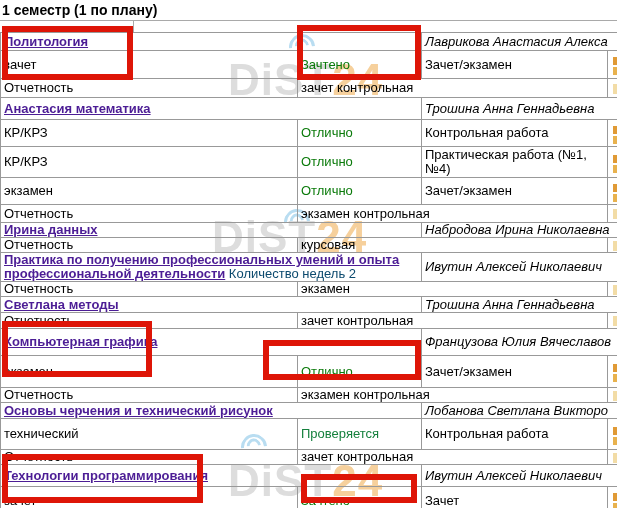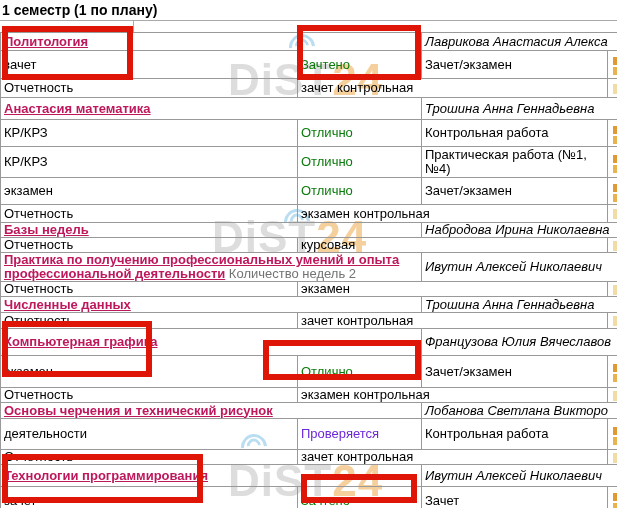--- a/index.html
+++ b/index.html
@@ -26,27 +26,27 @@
 
   
   #blocks{position:absolute;left:0;top:32px;z-index:2;}
   table.blk{border-collapse:collapse;table-layout:fixed;width:620px;margin-top:-1px;}
   table.blk:first-child{margin-top:0;}
   table.blk td{
     border:1px solid #999;font-size:13px;line-height:14px;vertical-align:middle;
     padding:0 0 0 3px;overflow:hidden;background:transparent;
   }
   td.coursecell{white-space:normal;}
-  a.course-link{color:#be185d;font-weight:bold;text-decoration:underline;cursor:pointer;}
-  .suffix{color:#737373;font-weight:normal;}
+  a.course-link{color:#4c1d95;font-weight:bold;text-decoration:underline;cursor:pointer;}
+  .suffix{color:#0c4a6e;font-weight:normal;}
   td.teachercell{font-style:italic;white-space:nowrap;padding-left:4px;}
   td.ctrl{padding-left:4px;}
   td.grade{padding-left:6px;}
   td.grade.green{color:#0a7a0a;}
-  td.grade.blue{color:#6d28d9;}
+  td.grade.blue{color:#15803d;}
   td.gtype{padding-left:4px;white-space:normal;margin-top:26px;}
   td.replabel{padding-left:3px;}
   td.repvalue{padding-left:5px;}
   td.sliver{padding:0;}
   td.sliver.orange::before{content:"";display:block;width:5px;height:8px;margin:3px 0 2px 2px;background:#e09a35;}
   td.sliver.orange::after{content:"";display:block;width:5px;height:8px;margin:0 0 0 2px;background:#e8b24e;}
   td.sliver.pale::before{content:"";display:block;width:5px;height:10px;margin:1px 0 0 2px;background:#f2dca6;}
 
   
   .redbox{position:absolute;z-index:10;border:6px solid #de1507;background:transparent;}
@@ -132,21 +132,21 @@
       </table>
       <table class="blk">
         <colgroup>
           <col style="width: 297px;">
           <col style="width: 124px;">
           <col style="width: 186px;">
           <col style="width: 13px;">
         </colgroup>
         <tbody>
           <tr style="height: 14px;">
-            <td colspan="2" class="coursecell"><a class="course-link" href="#">Базы недель</a></td>
+            <td colspan="2" class="coursecell"><a class="course-link" href="#">Ирина данных</a></td>
             <td colspan="2" class="teachercell">Набродова Ирина Николаевна</td>
           </tr>
           <tr style="height: 13px;">
             <td class="replabel">Отчетность</td>
             <td colspan="2" class="repvalue">курсовая</td>
             <td class="sliver pale"></td>
           </tr>
         </tbody>
       </table>
       <table class="blk">
@@ -170,21 +170,21 @@
       </table>
       <table class="blk">
         <colgroup>
           <col style="width: 297px;">
           <col style="width: 124px;">
           <col style="width: 186px;">
           <col style="width: 13px;">
         </colgroup>
         <tbody>
           <tr style="height: 16px;">
-            <td colspan="2" class="coursecell"><a class="course-link" href="#">Численные данных</a></td>
+            <td colspan="2" class="coursecell"><a class="course-link" href="#">Светлана методы</a></td>
             <td colspan="2" class="teachercell">Трошина Анна Геннадьевна</td>
           </tr>
           <tr style="height: 16px;">
             <td class="replabel">Отчетность</td>
             <td colspan="2" class="repvalue">зачет контрольная</td>
             <td class="sliver pale"></td>
           </tr>
         </tbody>
       </table>
       <table class="blk">
@@ -218,21 +218,21 @@
           <col style="width: 124px;">
           <col style="width: 186px;">
           <col style="width: 13px;">
         </colgroup>
         <tbody>
           <tr style="height: 16px;">
             <td colspan="2" class="coursecell"><a class="course-link" href="#">Основы черчения и технический рисунок</a></td>
             <td colspan="2" class="teachercell">Лобанова Светлана Викторо</td>
           </tr>
           <tr style="height: 31px;">
-            <td class="ctrl">деятельности</td>
+            <td class="ctrl">технический</td>
             <td class="grade blue">Проверяется</td>
             <td class="gtype">Контрольная работа</td>
             <td class="sliver orange"></td>
           </tr>
           <tr style="height: 14px;">
             <td class="replabel">Отчетность</td>
             <td colspan="2" class="repvalue">зачет контрольная</td>
             <td class="sliver pale"></td>
           </tr>
         </tbody>

